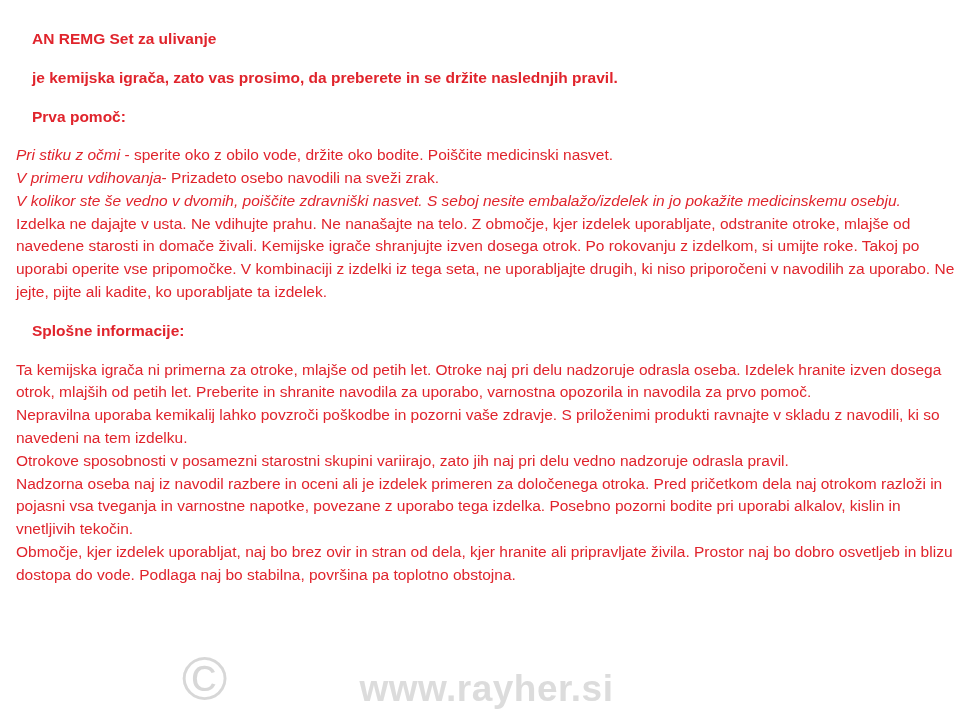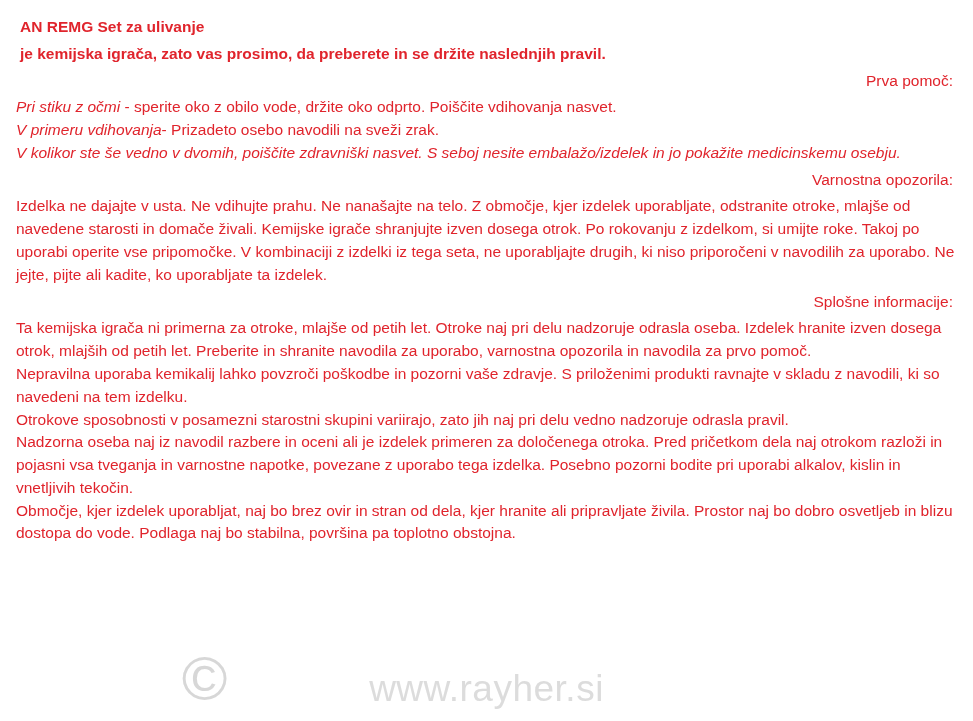--- a/index.html
+++ b/index.html
@@ -19,31 +19,30 @@
     padding: 12px 16px 0 16px;
     box-sizing: border-box;
     width: 973px;
     height: 721px;
     color: #e0242c;
     font-size: 15.5px;
     line-height: 1.47;
     z-index: 2;
   }
   .line {
-    margin: 4px;
+    margin: 16px;
     padding: 0;
   }
   .para {
     margin: 0 0 0 0;
   }
   .b { font-weight: bold; }
   .i { font-style: italic; }
   .head {
-    font-weight: normal;
-    text-align: right;
+    font-weight: bold;
   }
 
   
   #watermark {
     position: absolute;
     left: 0;
     top: 0;
     width: 973px;
     height: 721px;
     pointer-events: none;
@@ -51,21 +50,21 @@
     display: flex;
     align-items: flex-end;
     justify-content: center;
   }
   #watermark .wm-text {
     position: absolute;
     left: 50%;
     top: 668px;
     transform: translateX(-50%);
     font-family: "Liberation Sans", sans-serif;
-    font-weight: normal;
+    font-weight: bold;
     font-size: 37px;
     letter-spacing: 0.5px;
     color: rgba(210, 210, 210, 0.78);
     white-space: nowrap;
     text-shadow: 0 1px 0 rgba(255,255,255,0.5);
   }
   #watermark .wm-c {
     position: absolute;
     left: 50%;
     top: 648px;
@@ -83,33 +82,32 @@
 <div id="doc">
 
   <div class="para">
     <div class="line b">AN REMG Set za ulivanje</div>
     <div class="line b">je kemijska igrača, zato vas prosimo, da preberete in se držite naslednjih pravil.</div>
   </div>
 
   <div class="line head"><span>Prva pomoč</span><span>:</span></div>
 
   <div class="para">
-    <span class="i">Pri stiku z očmi</span><span> - sperite oko z obilo vode, držite oko odprto. Poiščite vdihovanja nasvet.</span>
+    <span class="i">Pri stiku z očmi</span><span> - sperite oko z obilo vode, držite oko bodite. Poiščite medicinski nasvet.</span>
   </div>
 
 
   <div class="para">
     <span class="i">V primeru vdihovanja</span><span>- Prizadeto osebo navodili na sveži zrak.</span>
   </div>
 
   <div class="para i">
     <span>V kolikor ste še vedno v dvomih, poiščite zdravniški nasvet. S seboj nesite embalažo/izdelek in jo pokažite medicinskemu osebju.</span>
   </div>
 
-  <div class="line head"><span>Varnostna opozorila</span><span>:</span></div>
 
   <div class="para">Izdelka ne dajajte v usta. Ne vdihujte prahu. Ne nanašajte na telo. Z območje, kjer izdelek uporabljate, odstranite otroke, mlajše od navedene starosti in domače živali. Kemijske igrače shranjujte izven dosega otrok. Po rokovanju z izdelkom, si umijte roke. Takoj po uporabi operite vse pripomočke. V kombinaciji z izdelki iz tega seta, ne uporabljajte drugih, ki niso priporočeni v navodilih za uporabo. Ne jejte, pijte ali kadite, ko uporabljate ta izdelek.</div>
 
   <div class="line head"><span>Splošne informacije</span><span>:</span></div>
 
   <div class="para">Ta kemijska igrača ni primerna za otroke, mlajše od petih let. Otroke naj pri delu nadzoruje odrasla oseba. Izdelek hranite izven dosega otrok, mlajših od petih let. Preberite in shranite navodila za uporabo, varnostna opozorila in navodila za prvo pomoč.</div>
   <div class="para">Nepravilna uporaba kemikalij lahko povzroči poškodbe in pozorni vaše zdravje. S priloženimi produkti ravnajte v skladu z navodili, ki so navedeni na tem izdelku.</div>
   <div class="para">Otrokove sposobnosti v posamezni starostni skupini variirajo, zato jih naj pri delu vedno nadzoruje odrasla pravil.</div>
   <div class="para">Nadzorna oseba naj iz navodil razbere in oceni ali je izdelek primeren za določenega otroka. Pred pričetkom dela naj otrokom razloži in pojasni vsa tveganja in varnostne napotke, povezane z uporabo tega izdelka. Posebno pozorni bodite pri uporabi alkalov, kislin in vnetljivih tekočin.</div>
   <div class="para">Območje, kjer izdelek uporabljat, naj bo brez ovir in stran od dela, kjer hranite ali pripravljate živila. Prostor naj bo dobro osvetljeb in blizu dostopa do vode. Podlaga naj bo stabilna, površina pa toplotno obstojna.</div>

